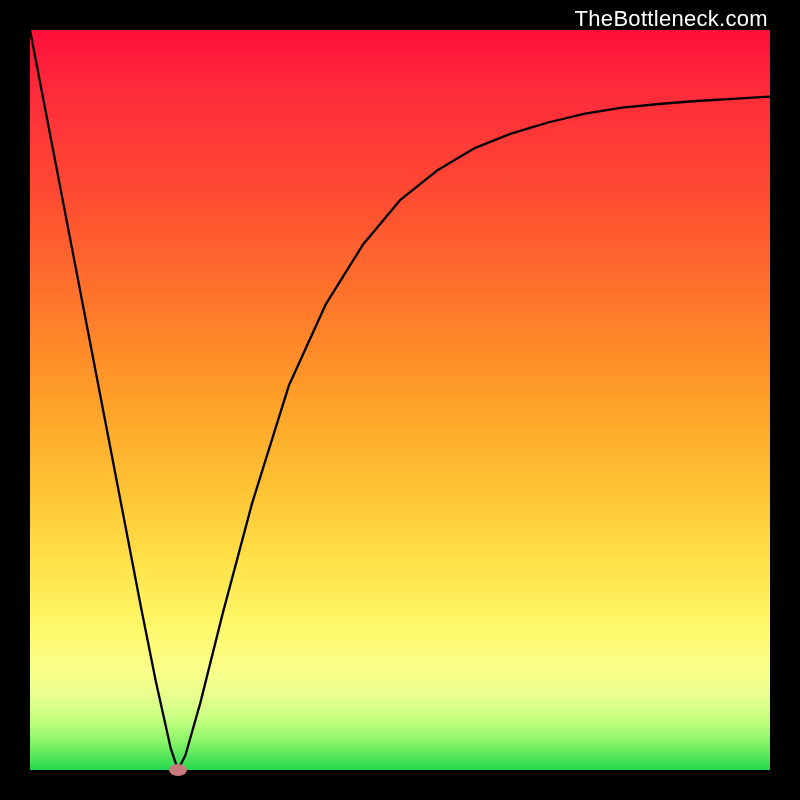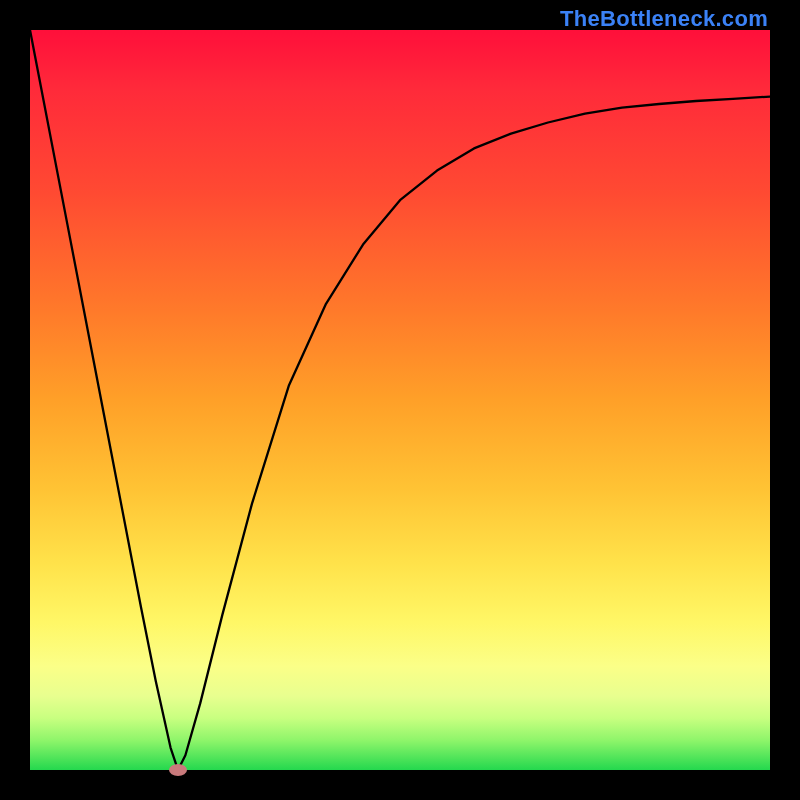--- a/index.html
+++ b/index.html
@@ -38,23 +38,23 @@
       #e8ff8f 90%,
       #c8ff80 93%,
       #8ef56a 96%,
       #24d84e 100%
     );
   }
   .watermark {
     position: absolute;
     top: 6px;
     right: 32px;
-    color: #3b82f6;
+    color: #ffffff;
     font-size: 22px;
-    font-weight: 700;
+    font-weight: 400;
     letter-spacing: 0.3px;
   }
   svg.curve-layer {
     position: absolute;
     left: 0;
     top: 0;
     width: 740px;
     height: 740px;
     overflow: visible;
   }

